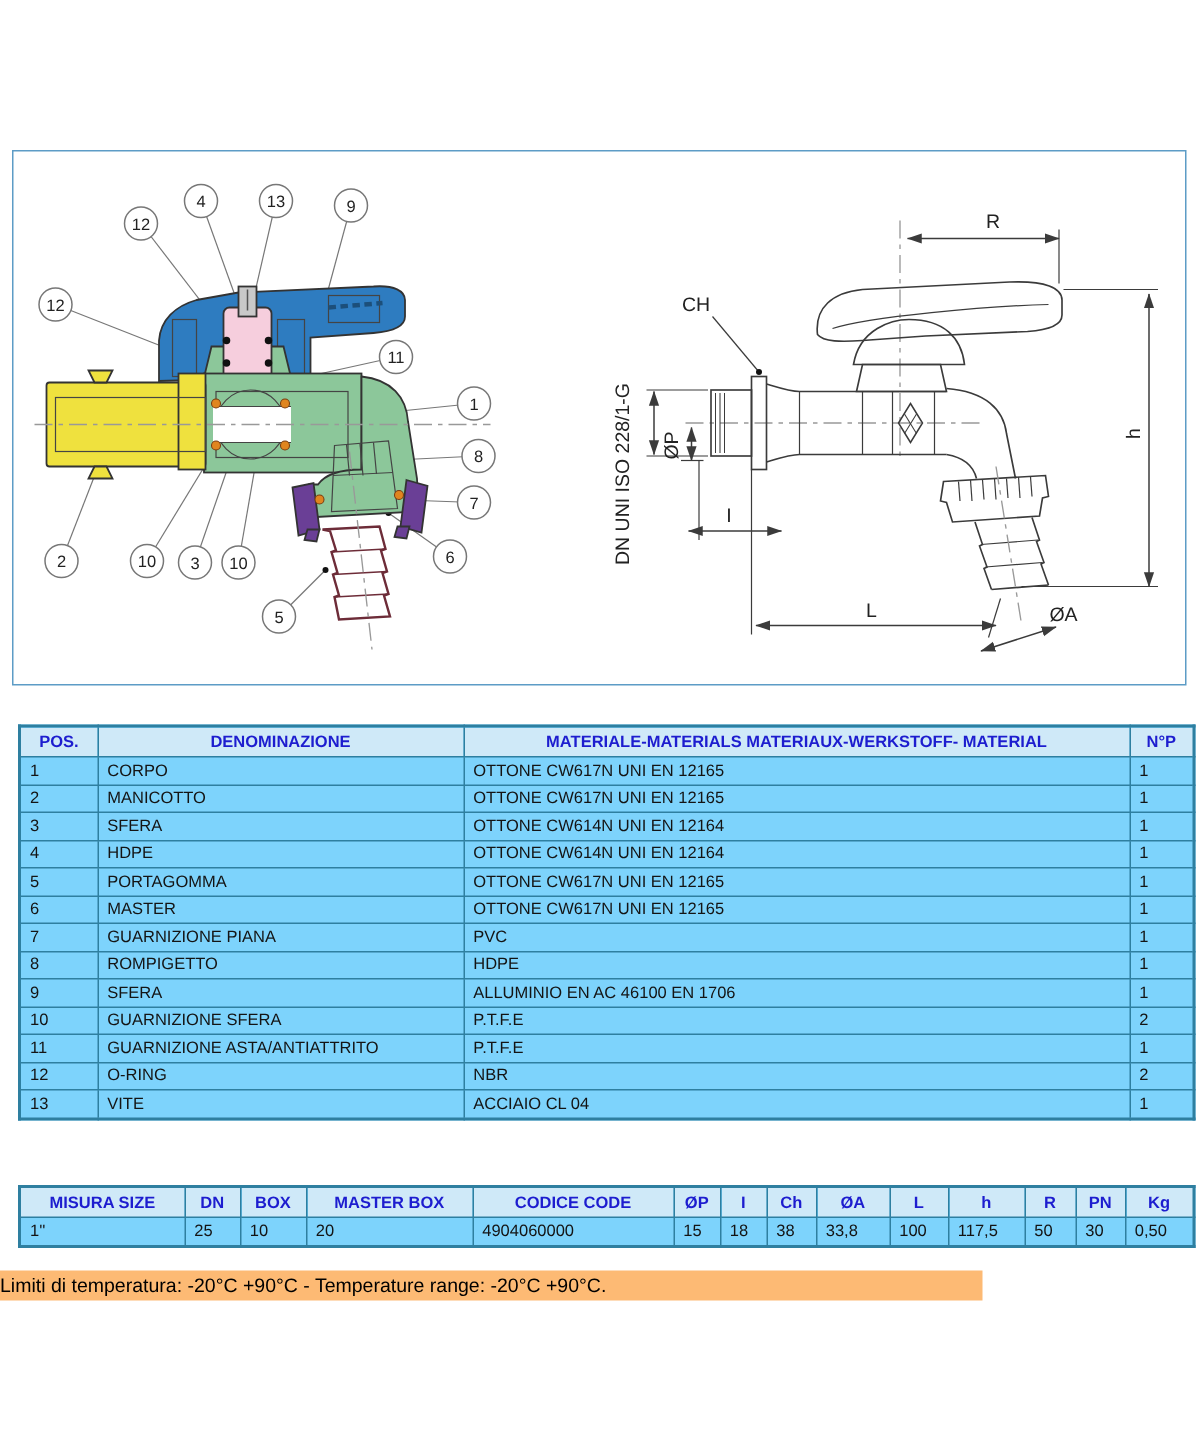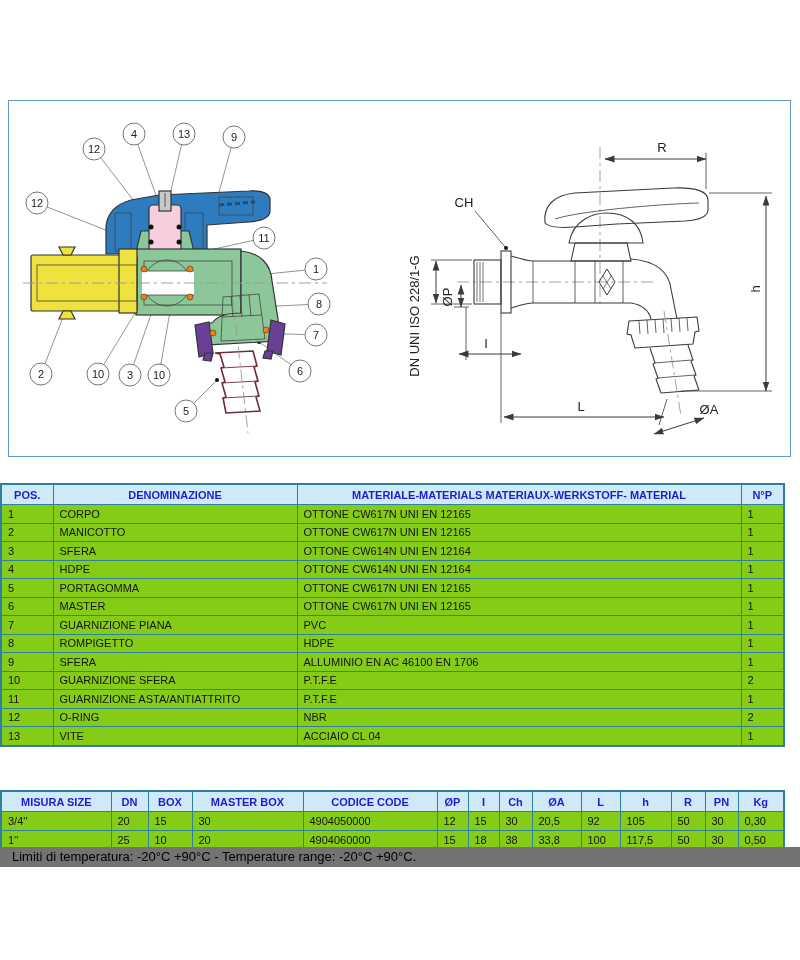--- a/index.html
+++ b/index.html
@@ -3,35 +3,35 @@
 <meta charset="utf-8">
 <style>
   html,body{margin:0;padding:0;background:#fff;}
   body{width:800px;height:960px;position:relative;font-family:"Liberation Sans",sans-serif;}
 
   
   .panel{position:absolute;left:8px;top:100px;width:781px;height:355px;border:1px solid #5d9cc6;background:#fff;}
   .panel svg{display:block;}
 
   
-  table.t{position:absolute;left:0;width:783px;border-collapse:collapse;table-layout:fixed;
-          border:2px solid #2e7fa0;background:#84cc16;}
+  table.t{position:absolute;left:12px;width:783px;border-collapse:collapse;table-layout:fixed;
+          border:2px solid #2e7fa0;background:#7dd3fc;}
   table.t th{background:#cfe9f8;color:#1d1dcf;font-weight:bold;font-size:11px;text-align:center;
              border:1px solid #2e7fa0;padding:0 2px;white-space:nowrap;overflow:hidden;}
   table.t td{color:#141414;font-size:11px;border:1px solid #2e7fa0;padding:0 0 0 6px;text-align:left;
              white-space:nowrap;overflow:hidden;}
   table.parts{top:483px;}
   table.parts th{height:19px;}
   table.parts td{height:17.5px;}
   table.sizes{top:748px;margin-top:42px;}
   table.sizes th{height:19px;}
   table.sizes td{height:18px;}
 
-  .footer-note{position:absolute;left:0;top:847px;width:800px;height:20px;line-height:20px;
-               background:#737373;color:#000;font-size:13px;padding-left:12px;box-sizing:border-box;}
+  .footer-note{position:absolute;left:0;top:847px;width:655px;height:20px;line-height:20px;
+               background:#fdba74;color:#000;font-size:13px;padding-left:0;box-sizing:border-box;}
 
   
   .oln{stroke:#333;stroke-width:1.2;}
   .thin{stroke:#444;stroke-width:0.8;fill:none;}
   .dim{stroke:#3b3b3b;stroke-width:1;fill:none;}
   .cl{stroke:#999;stroke-width:0.9;fill:none;stroke-dasharray:12 4 3 4;}
   .leader{stroke:#777;stroke-width:0.8;fill:none;}
   .lbl{font-family:"Liberation Sans",sans-serif;font-size:13px;fill:#222;}
   .num{font-family:"Liberation Sans",sans-serif;font-size:11px;fill:#222;}
 </style>
@@ -447,36 +447,20 @@
         <th>ØA</th>
         <th>L</th>
         <th>h</th>
         <th>R</th>
         <th>PN</th>
         <th>Kg</th>
       </tr>
     </thead>
   <tbody>
       <tr>
-        <td>3/4''</td>
-        <td>20</td>
-        <td>15</td>
-        <td>30</td>
-        <td>4904050000</td>
-        <td>12</td>
-        <td>15</td>
-        <td>30</td>
-        <td>20,5</td>
-        <td>92</td>
-        <td>105</td>
-        <td>50</td>
-        <td>30</td>
-        <td>0,30</td>
-      </tr>
-      <tr>
         <td>1''</td>
         <td>25</td>
         <td>10</td>
         <td>20</td>
         <td>4904060000</td>
         <td>15</td>
         <td>18</td>
         <td>38</td>
         <td>33,8</td>
         <td>100</td>

